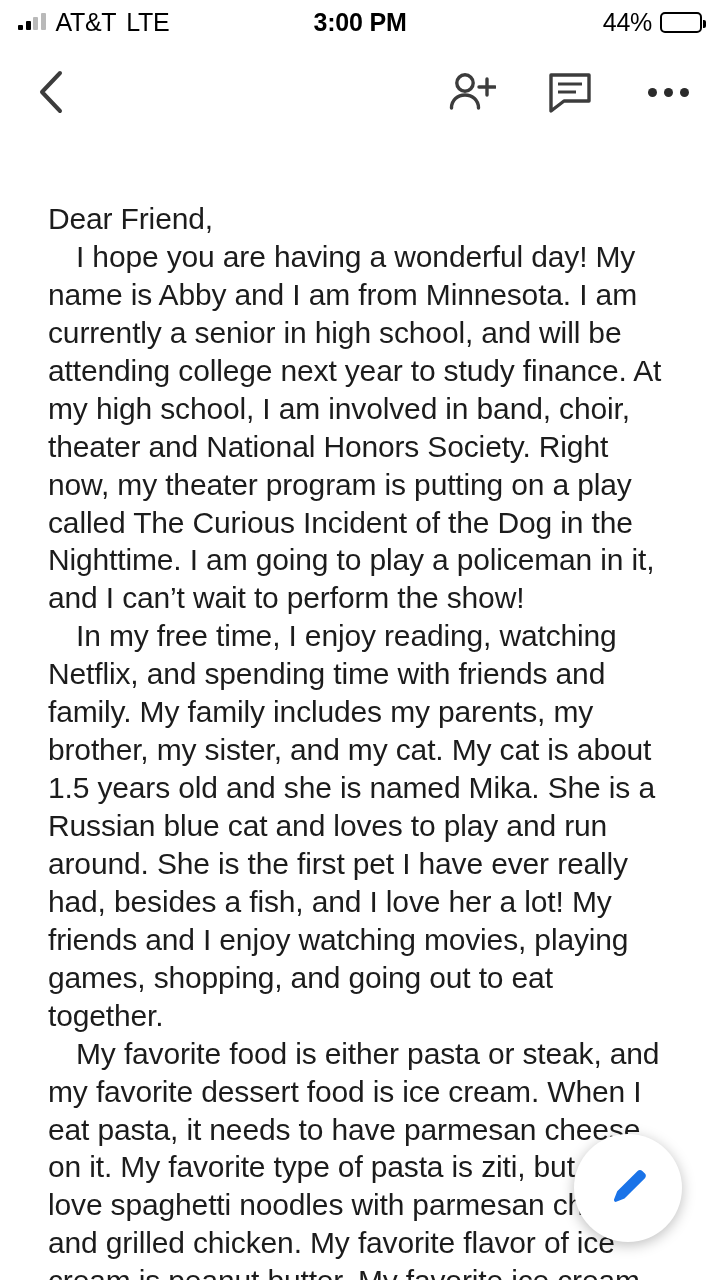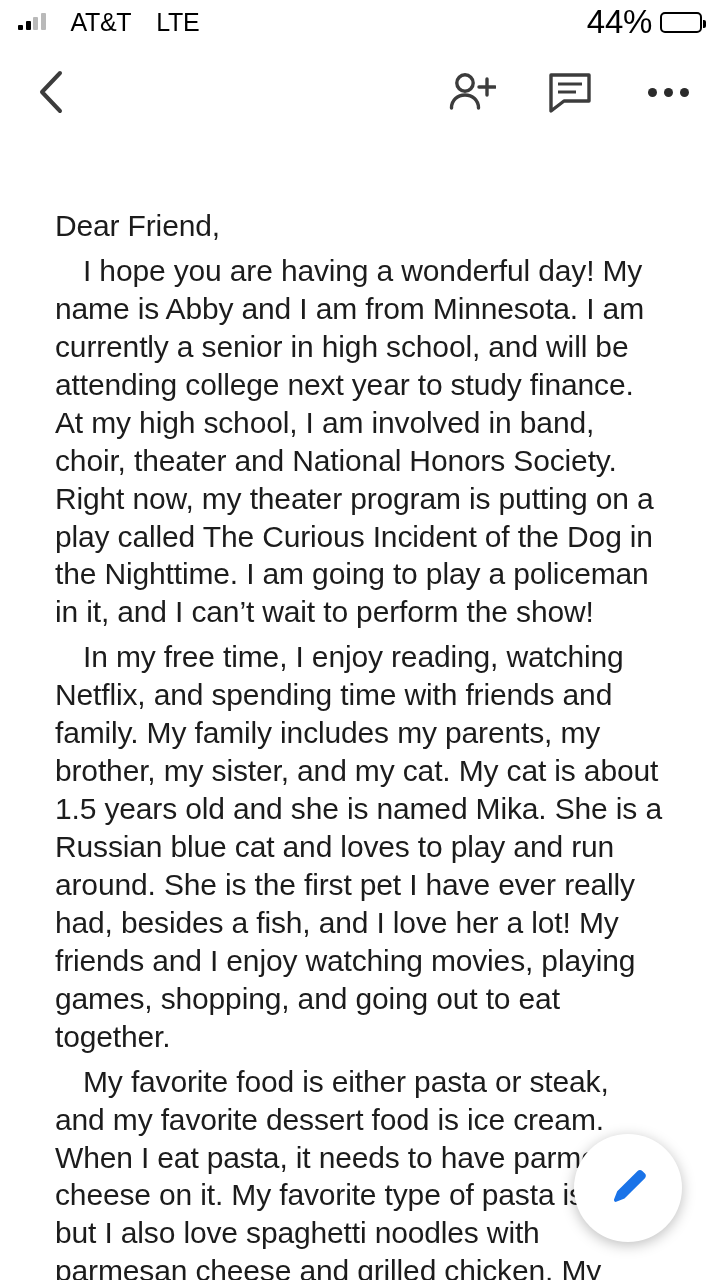--- a/index.html
+++ b/index.html
@@ -16,21 +16,21 @@
     height: 44px;
     display: flex;
     align-items: center;
     padding: 0 18px;
     position: relative;
     background: #ffffff;
   }
   .status-left {
     display: flex;
     align-items: center;
-    gap: 25px;
+    gap: 10px;
   }
   .signal-bars {
     display: flex;
     align-items: flex-end;
     gap: 2.5px;
     height: 16px;
   }
   .signal-bars i {
     display: block;
     width: 5px;
@@ -56,21 +56,21 @@
     letter-spacing: -0.2px;
     pointer-events: none;
   }
   .status-right {
     margin-left: auto;
     display: flex;
     align-items: center;
     gap: 8px;
   }
   .battery-pct {
-    font-size: 33px;
+    font-size: 25px;
     color: #000;
     letter-spacing: -0.3px;
   }
   .battery {
     position: relative;
     width: 42px;
     height: 21px;
     border: 2px solid #000;
     border-radius: 5px;
     padding: 2px;
@@ -136,21 +136,21 @@
 
   
   .letter {
     padding: 60px 48px 0 48px;
     font-size: 30px;
     line-height: 1.265;
     color: #1c1c1c;
     letter-spacing: -0.15px;
     position: relative;
   }
-  .letter p { margin: 7px; }
+  .letter p { margin: 0; }
   .salutation { margin-bottom: 0; }
   .para { text-indent: 28px; }
   .italic { }
 
   
   .fab {
     position: absolute;
     right: 38px;
     bottom: 38px;
     width: 108px;
@@ -179,20 +179,21 @@
     <div class="status-left">
       <span class="signal-bars">
         <i></i>
           <i></i>
           <i></i>
           <i></i>
       </span>
       <span class="carrier">AT&amp;T</span>
       <span class="network">LTE</span>
     </div>
+    <div class="status-center">3:00 PM</div>
     <div class="status-right">
       <span class="battery-pct">44%</span>
       <span class="battery">
         <span class="battery-fill" id="battery-fill" style="width:44%"></span>
       </span>
     </div>
   </div>
 
   <div class="nav-bar">
     <div class="nav-back">

